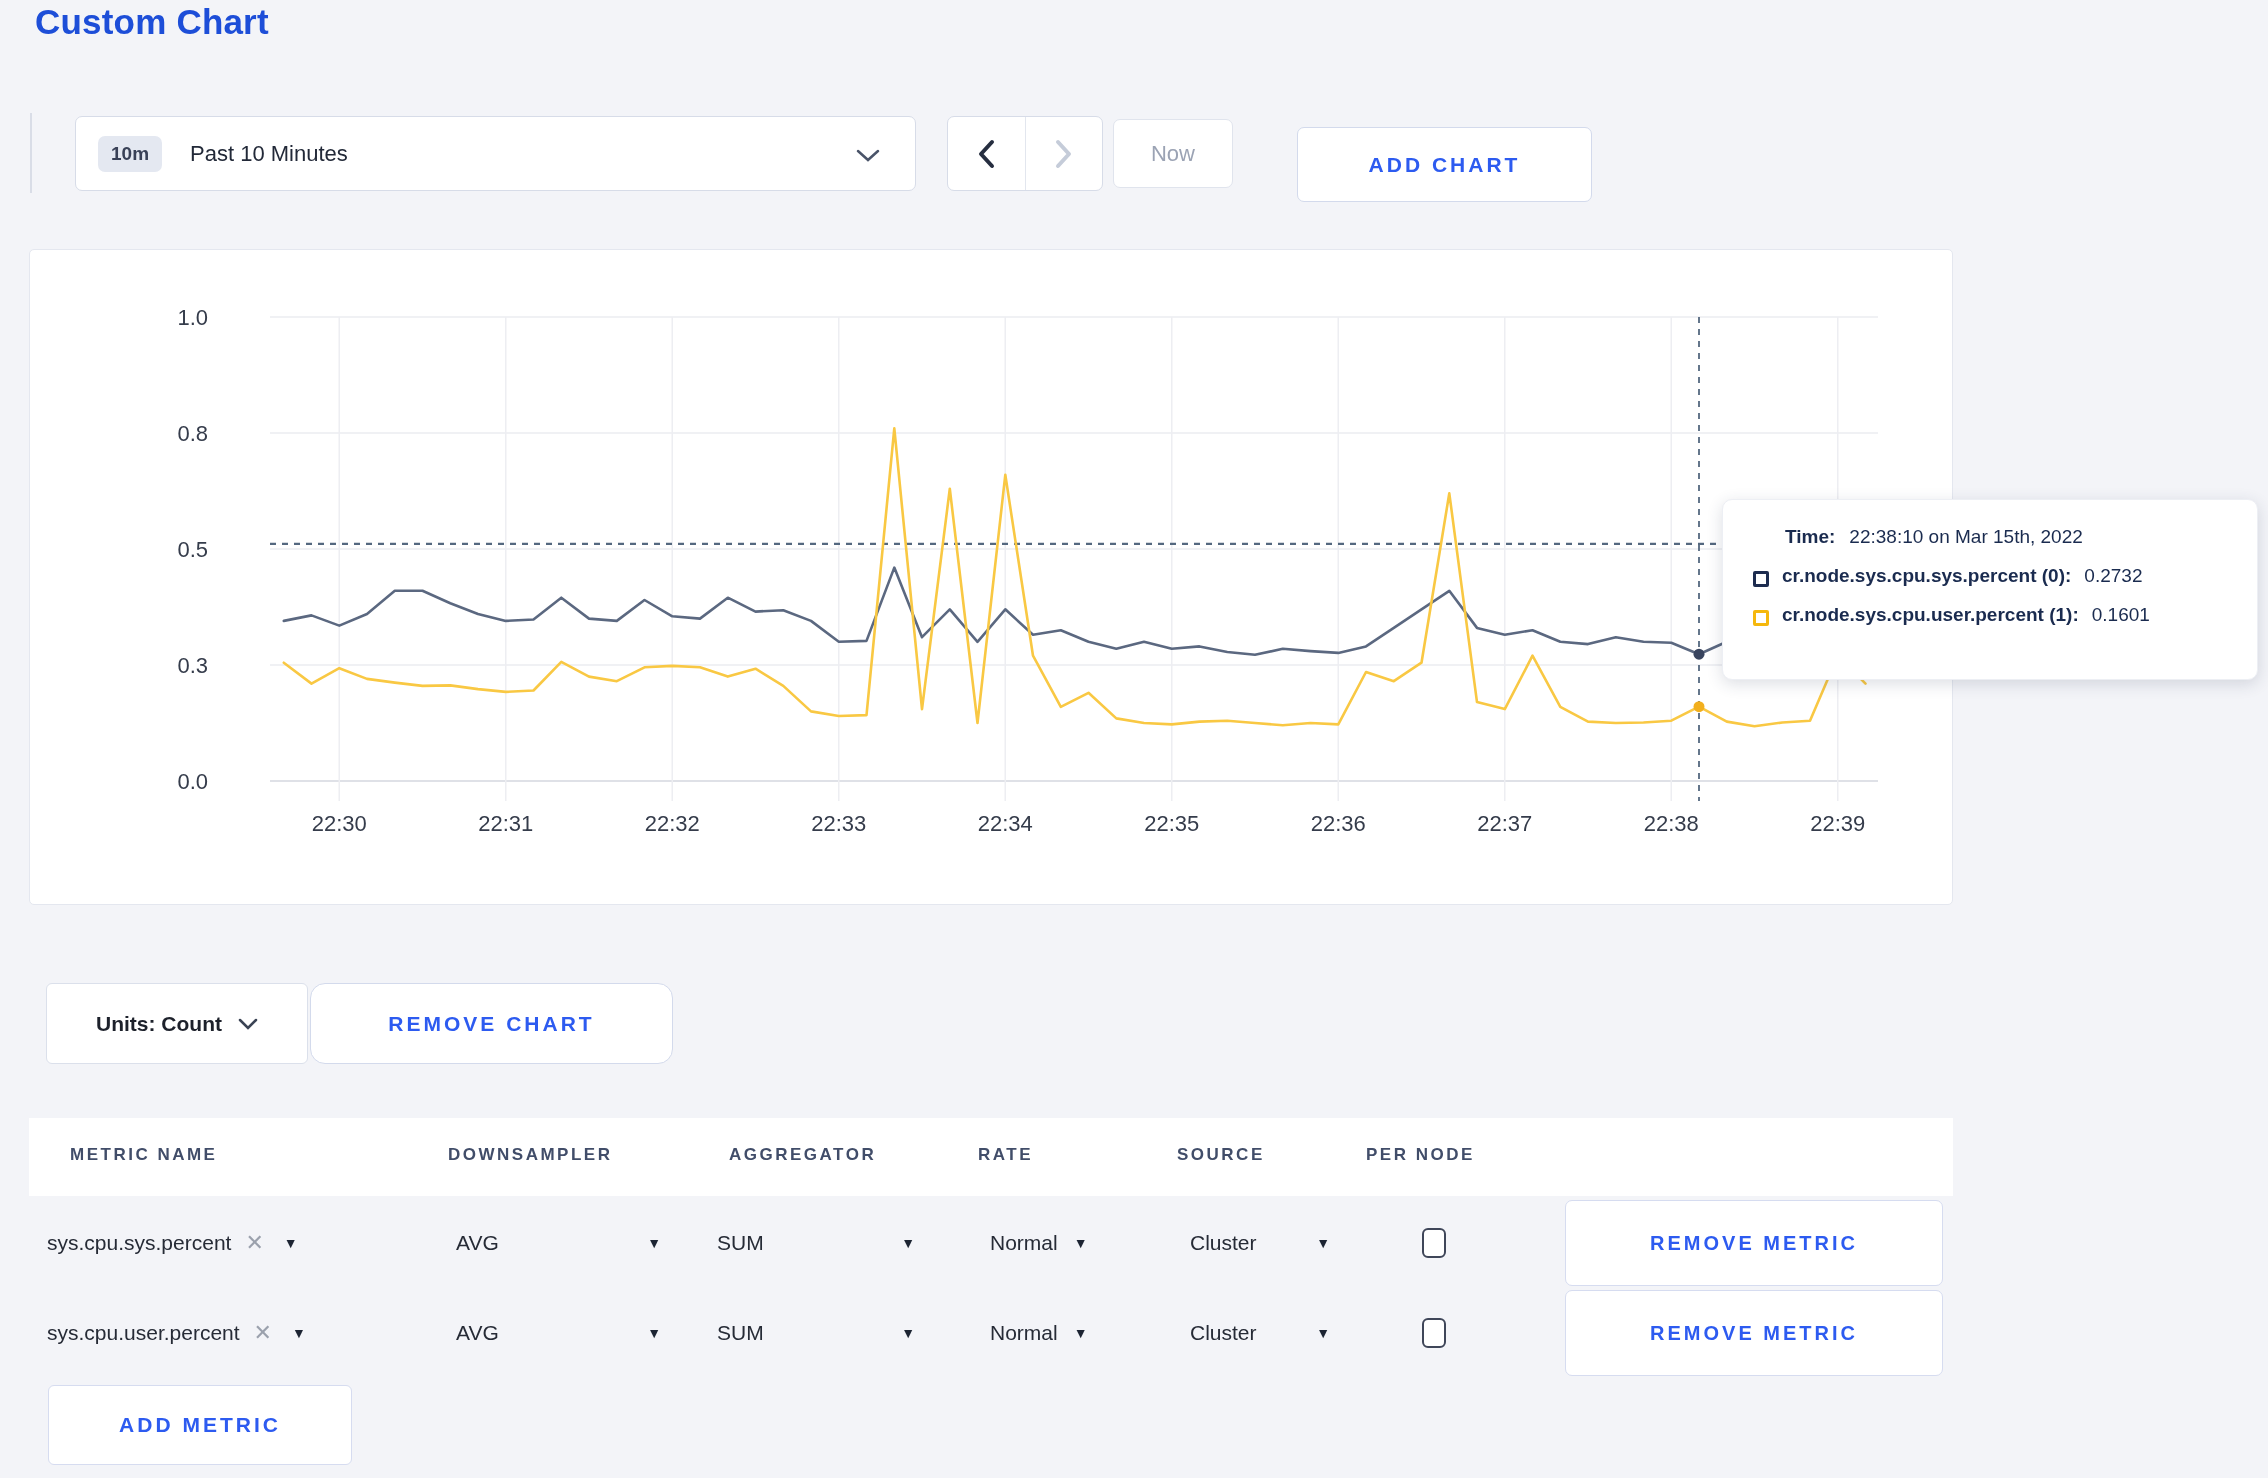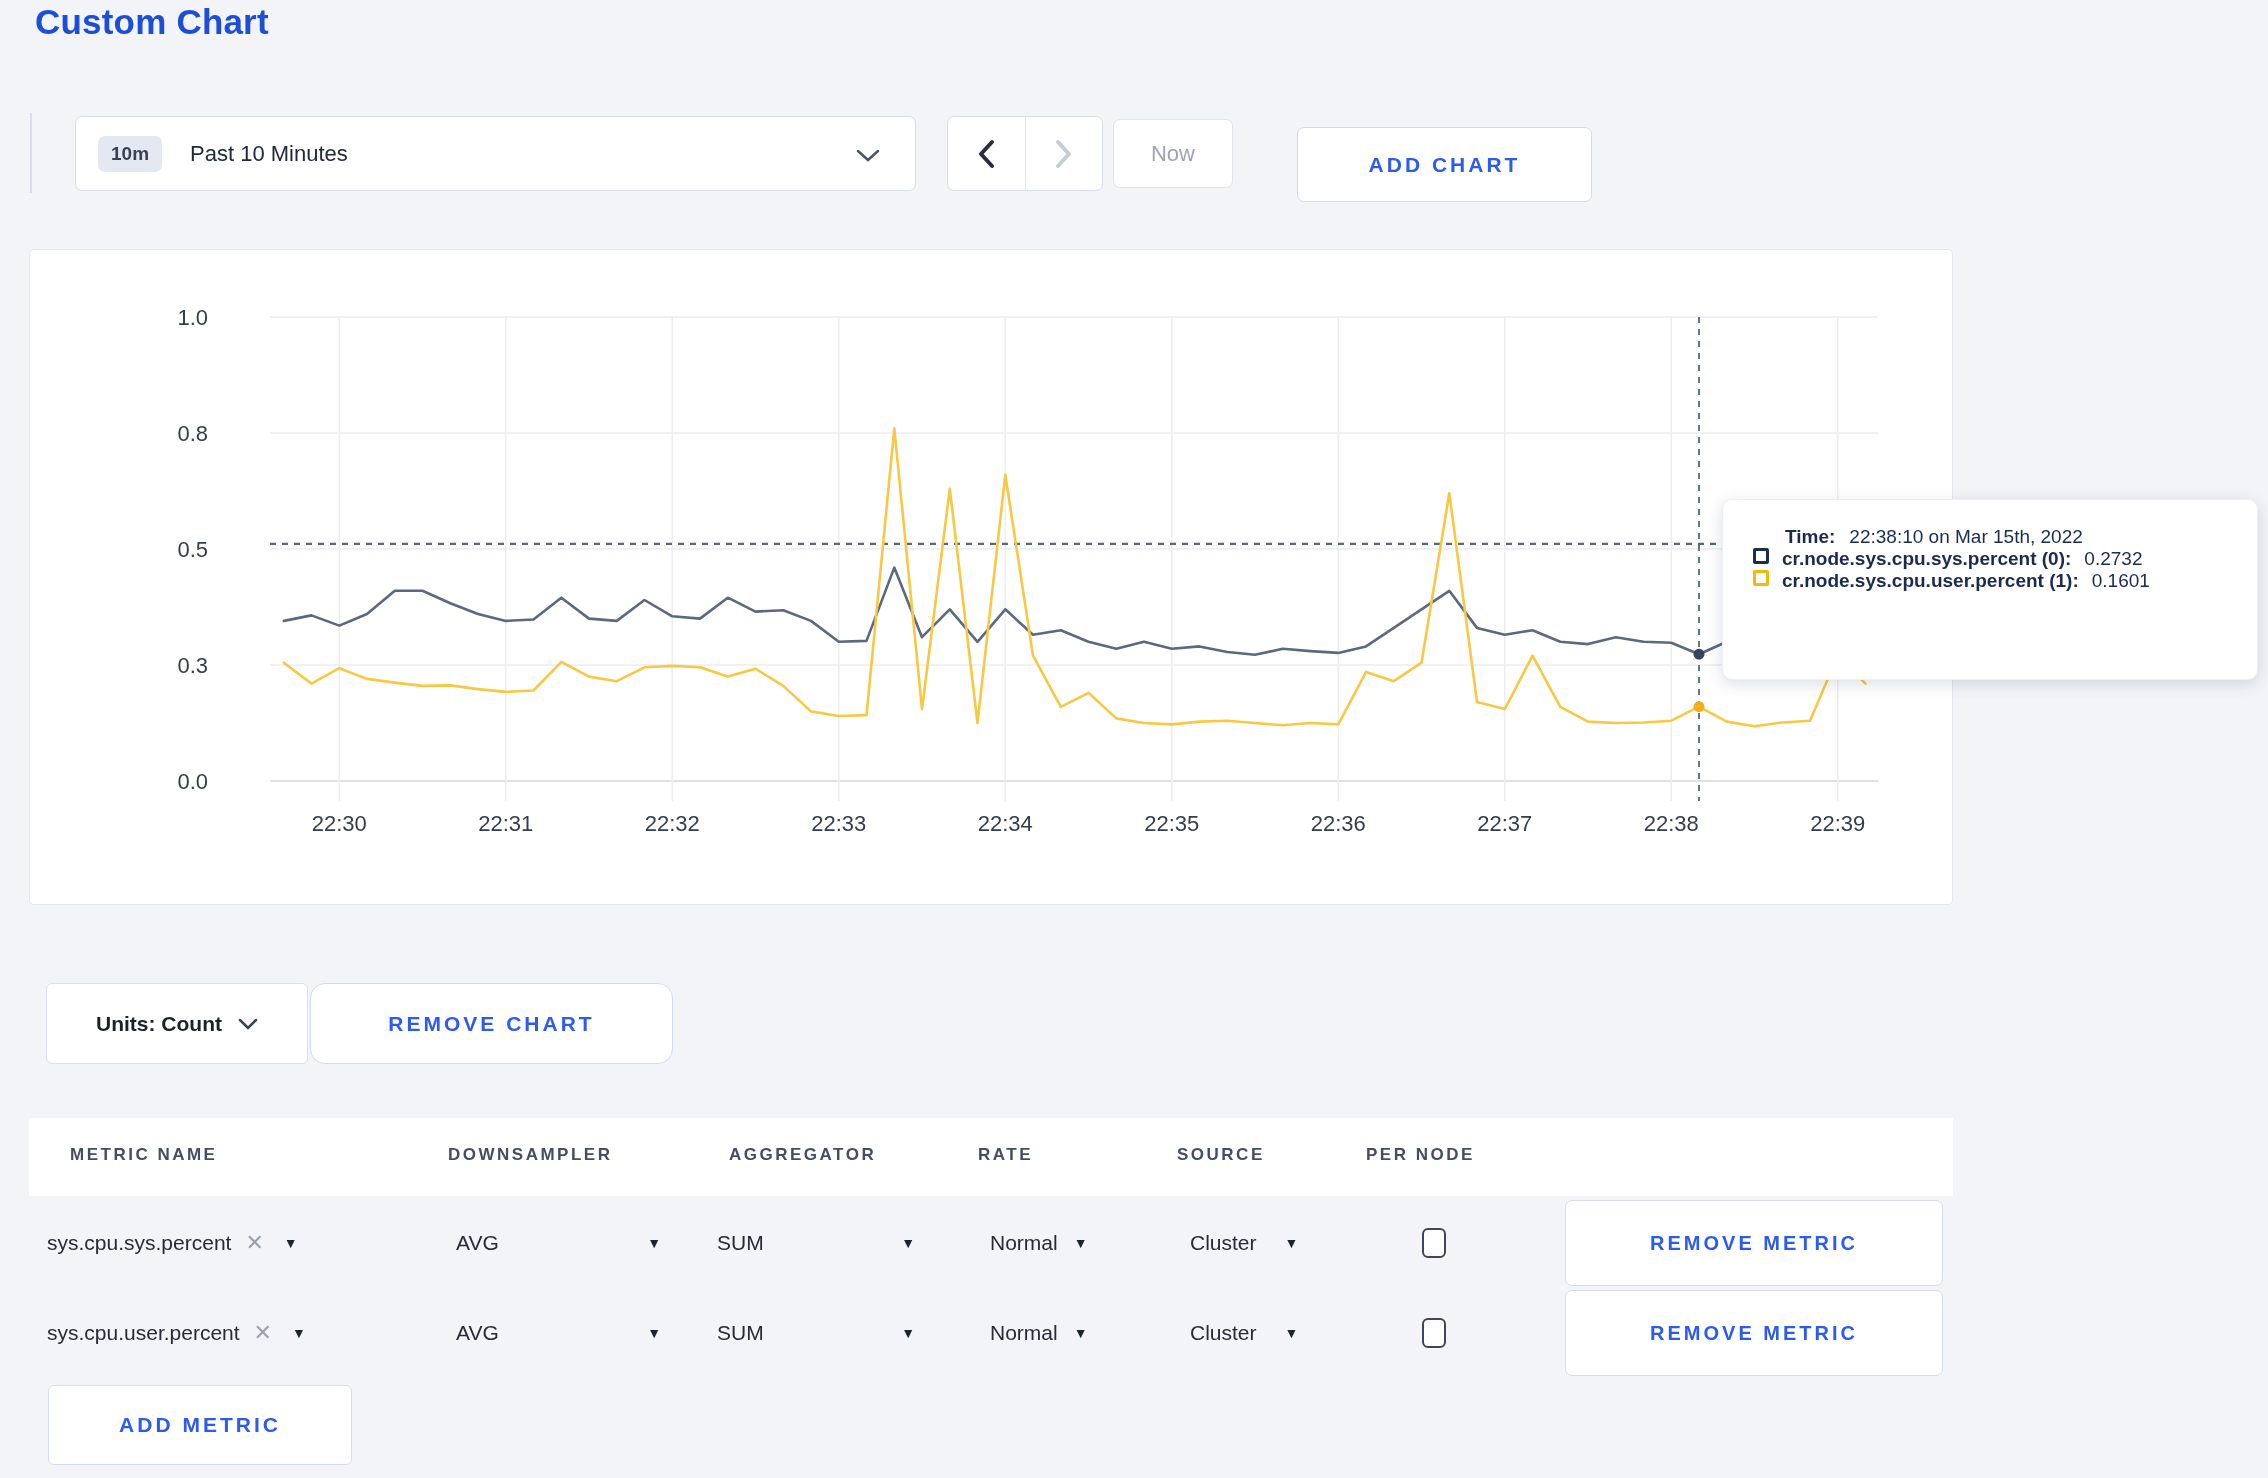--- a/index.html
+++ b/index.html
@@ -53,21 +53,21 @@
   .chart-panel svg { display:block; }
   
   .chart-tooltip {
     position:absolute; left:1722px; top:499px; width:536px; height:181px;
     background:#fff; border:1px solid #edeff4; border-radius:10px;
     box-shadow:0 4px 16px rgba(40,50,80,.16);
     padding:26px 0 0 30px; z-index:6; font-size:19px; color:#1a2b4f;
   }
   .tt-time { margin-left:32px; }
   .tt-time .tt-strong { font-weight:700; margin-right:14px; }
-  .tt-row { display:flex; align-items:flex-start; }
+  .tt-row { display:flex; align-items:flex-end; margin-top:17px; }
   .tt-swatch { width:16px; height:16px; border:3.5px solid #1d2c4f; border-radius:2px; margin-right:13px; background:#fff; }
   .tt-row .tt-strong { font-weight:700; margin-right:13px; }
   
   .btn-units {
     position:absolute; left:30px; top:983px; width:262px; height:81px;
     background:#fff; border:1.5px solid #dbe0eb; border-radius:6px;
     display:flex; align-items:center; justify-content:center; gap:16px;
     font-family:inherit; font-size:21px; font-weight:700; color:#1d212b; cursor:pointer;margin-left:16px;
   }
   .btn-remove-chart { position:absolute; left:310px; top:983px; width:363px; height:81px; font-size:21px; }
@@ -82,21 +82,21 @@
   .th-0{left:41px} .th-1{left:419px} .th-2{left:700px} .th-3{left:949px} .th-4{left:1148px} .th-5{left:1337px}
   .metric-row { position:absolute; left:29px; width:1924px; height:86px; }
   .metric-row.r0 { top:1200px; } .metric-row.r1 { top:1290px; }
   .cell { position:absolute; top:0; height:100%; display:flex; align-items:center; cursor:pointer; font-size:21px; color:#262b36; }
   .cell-metric { left:18px; width:330px; }
   .cell-metric .close-x { margin-left:14px; font-size:22px; color:#9ba1ad; cursor:pointer; }
   .cell-metric .caret { margin-left:20px; }
   .cell-downsampler { left:427px; width:205px; justify-content:space-between; }
   .cell-aggregator { left:688px; width:198px; justify-content:space-between; }
   .cell-rate { left:961px; width:130px; gap:16px; }
-  .cell-source { left:1161px; width:140px; gap:28px; }
+  .cell-source { left:1161px; width:140px; gap:8px;justify-content:space-between; }
   .caret { font-size:14px; color:#1c2433; }
   .checkbox {
     position:absolute; left:1393px; top:28px; width:24px; height:30px;
     border:2.5px solid #3f4659; border-radius:6px; background:#fff; cursor:pointer;
   }
   .btn-remove-metric { position:absolute; left:1536px; top:0; width:378px; height:86px; font-size:20px; border-radius:7px; border-color:#d6dcf0; }
   .btn-add-metric { position:absolute; left:48px; top:1385px; width:304px; height:80px; font-size:21px; border-radius:6px; border-color:#d6dcf0; }
 </style>
 </head>
 <body>

